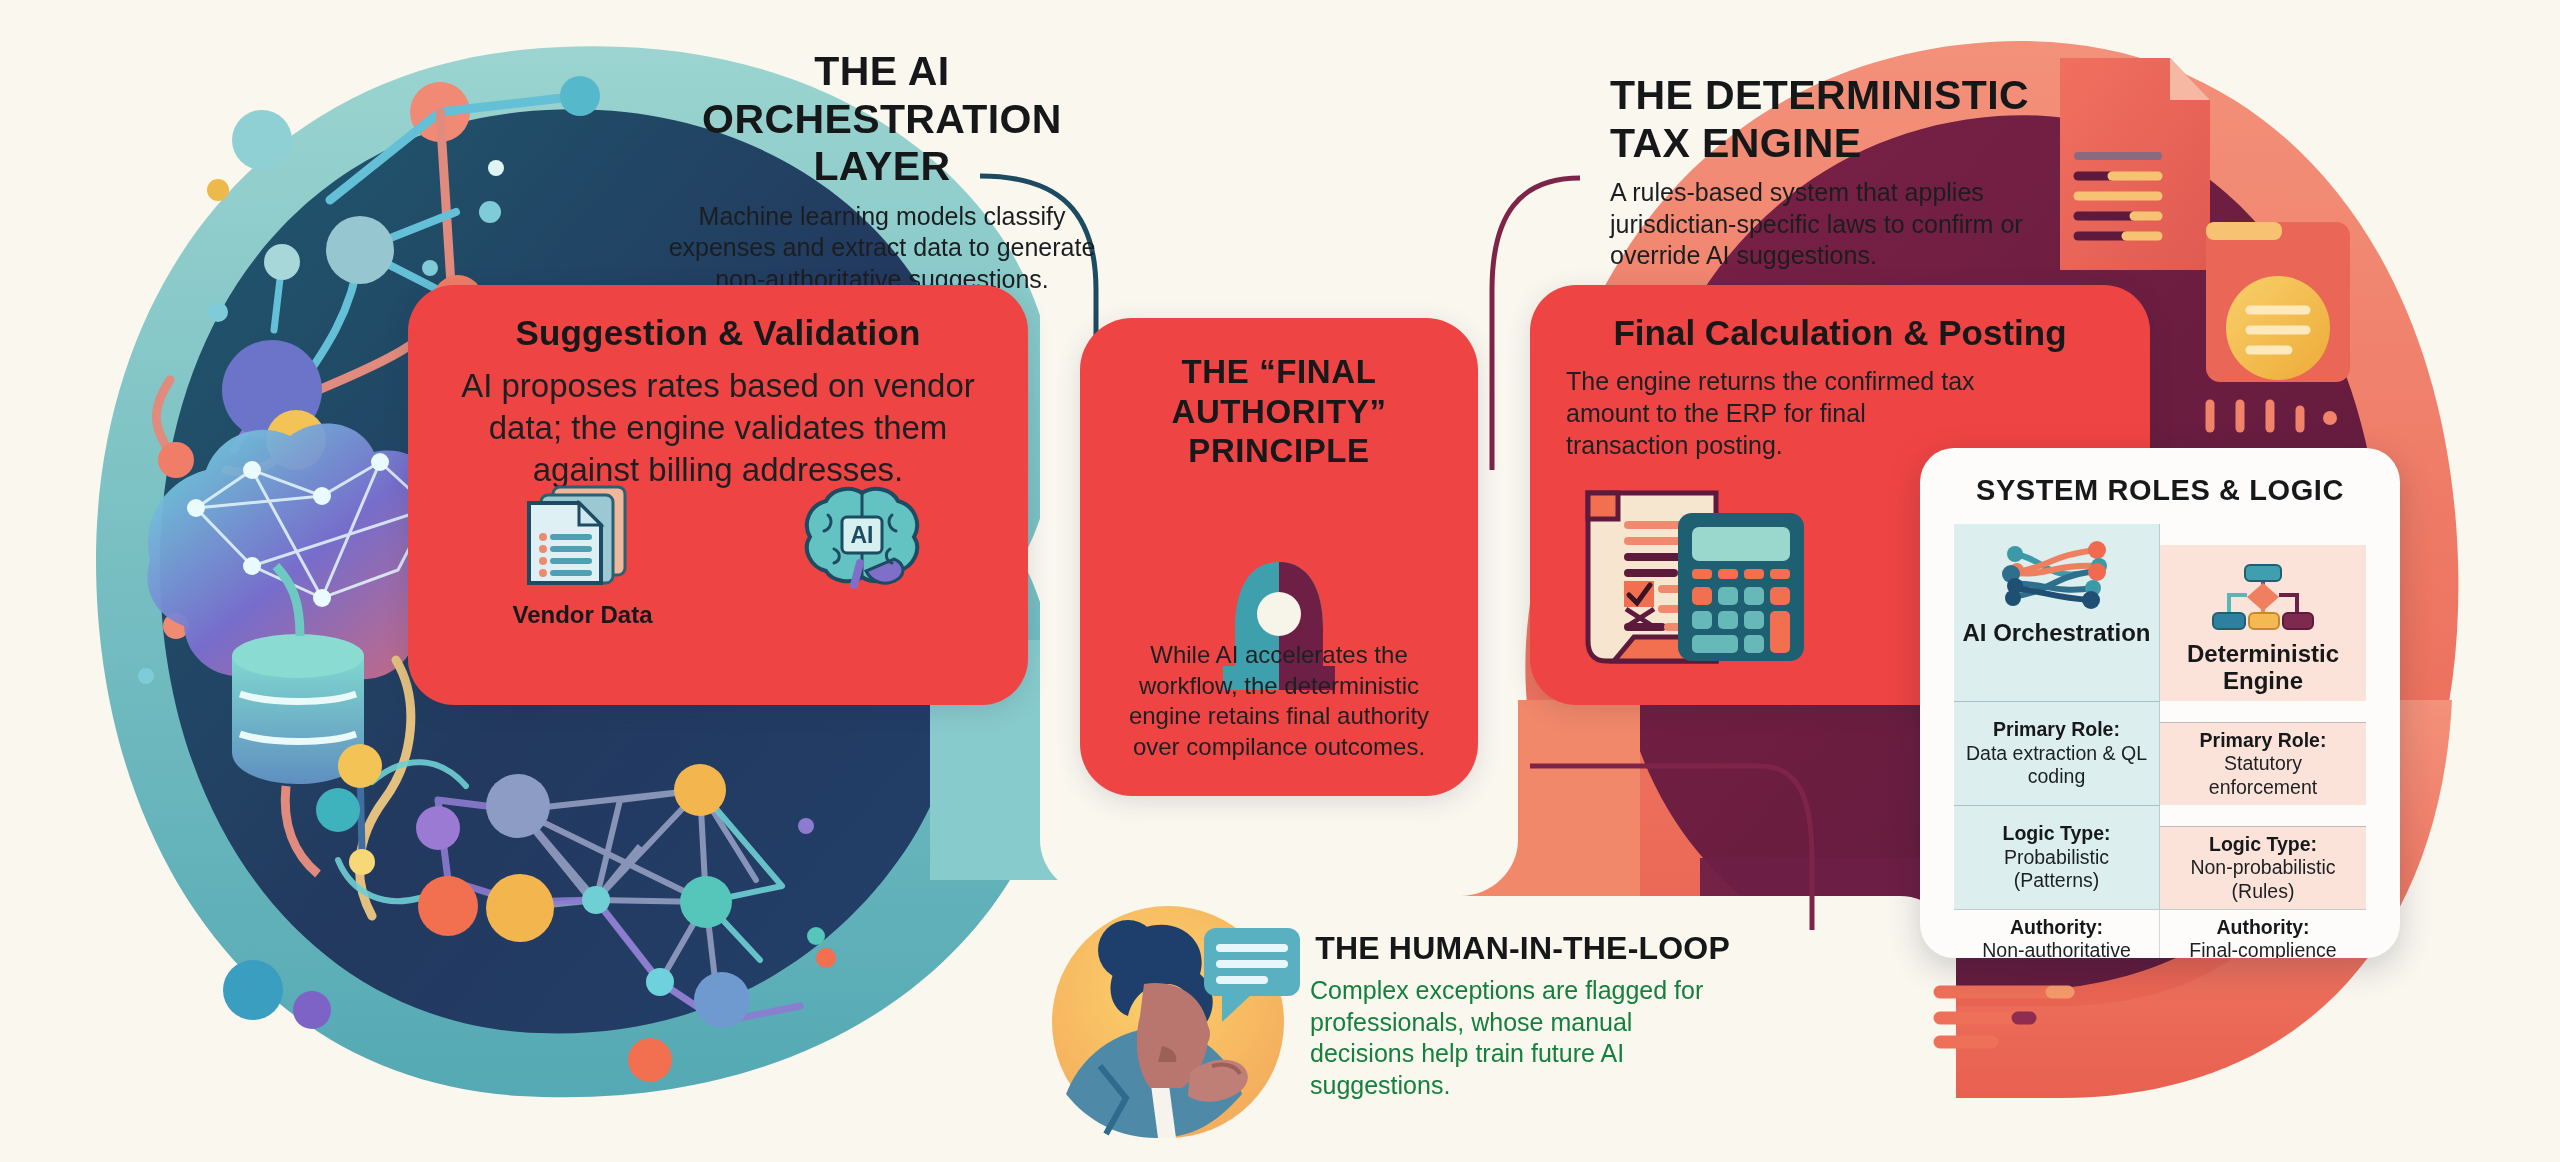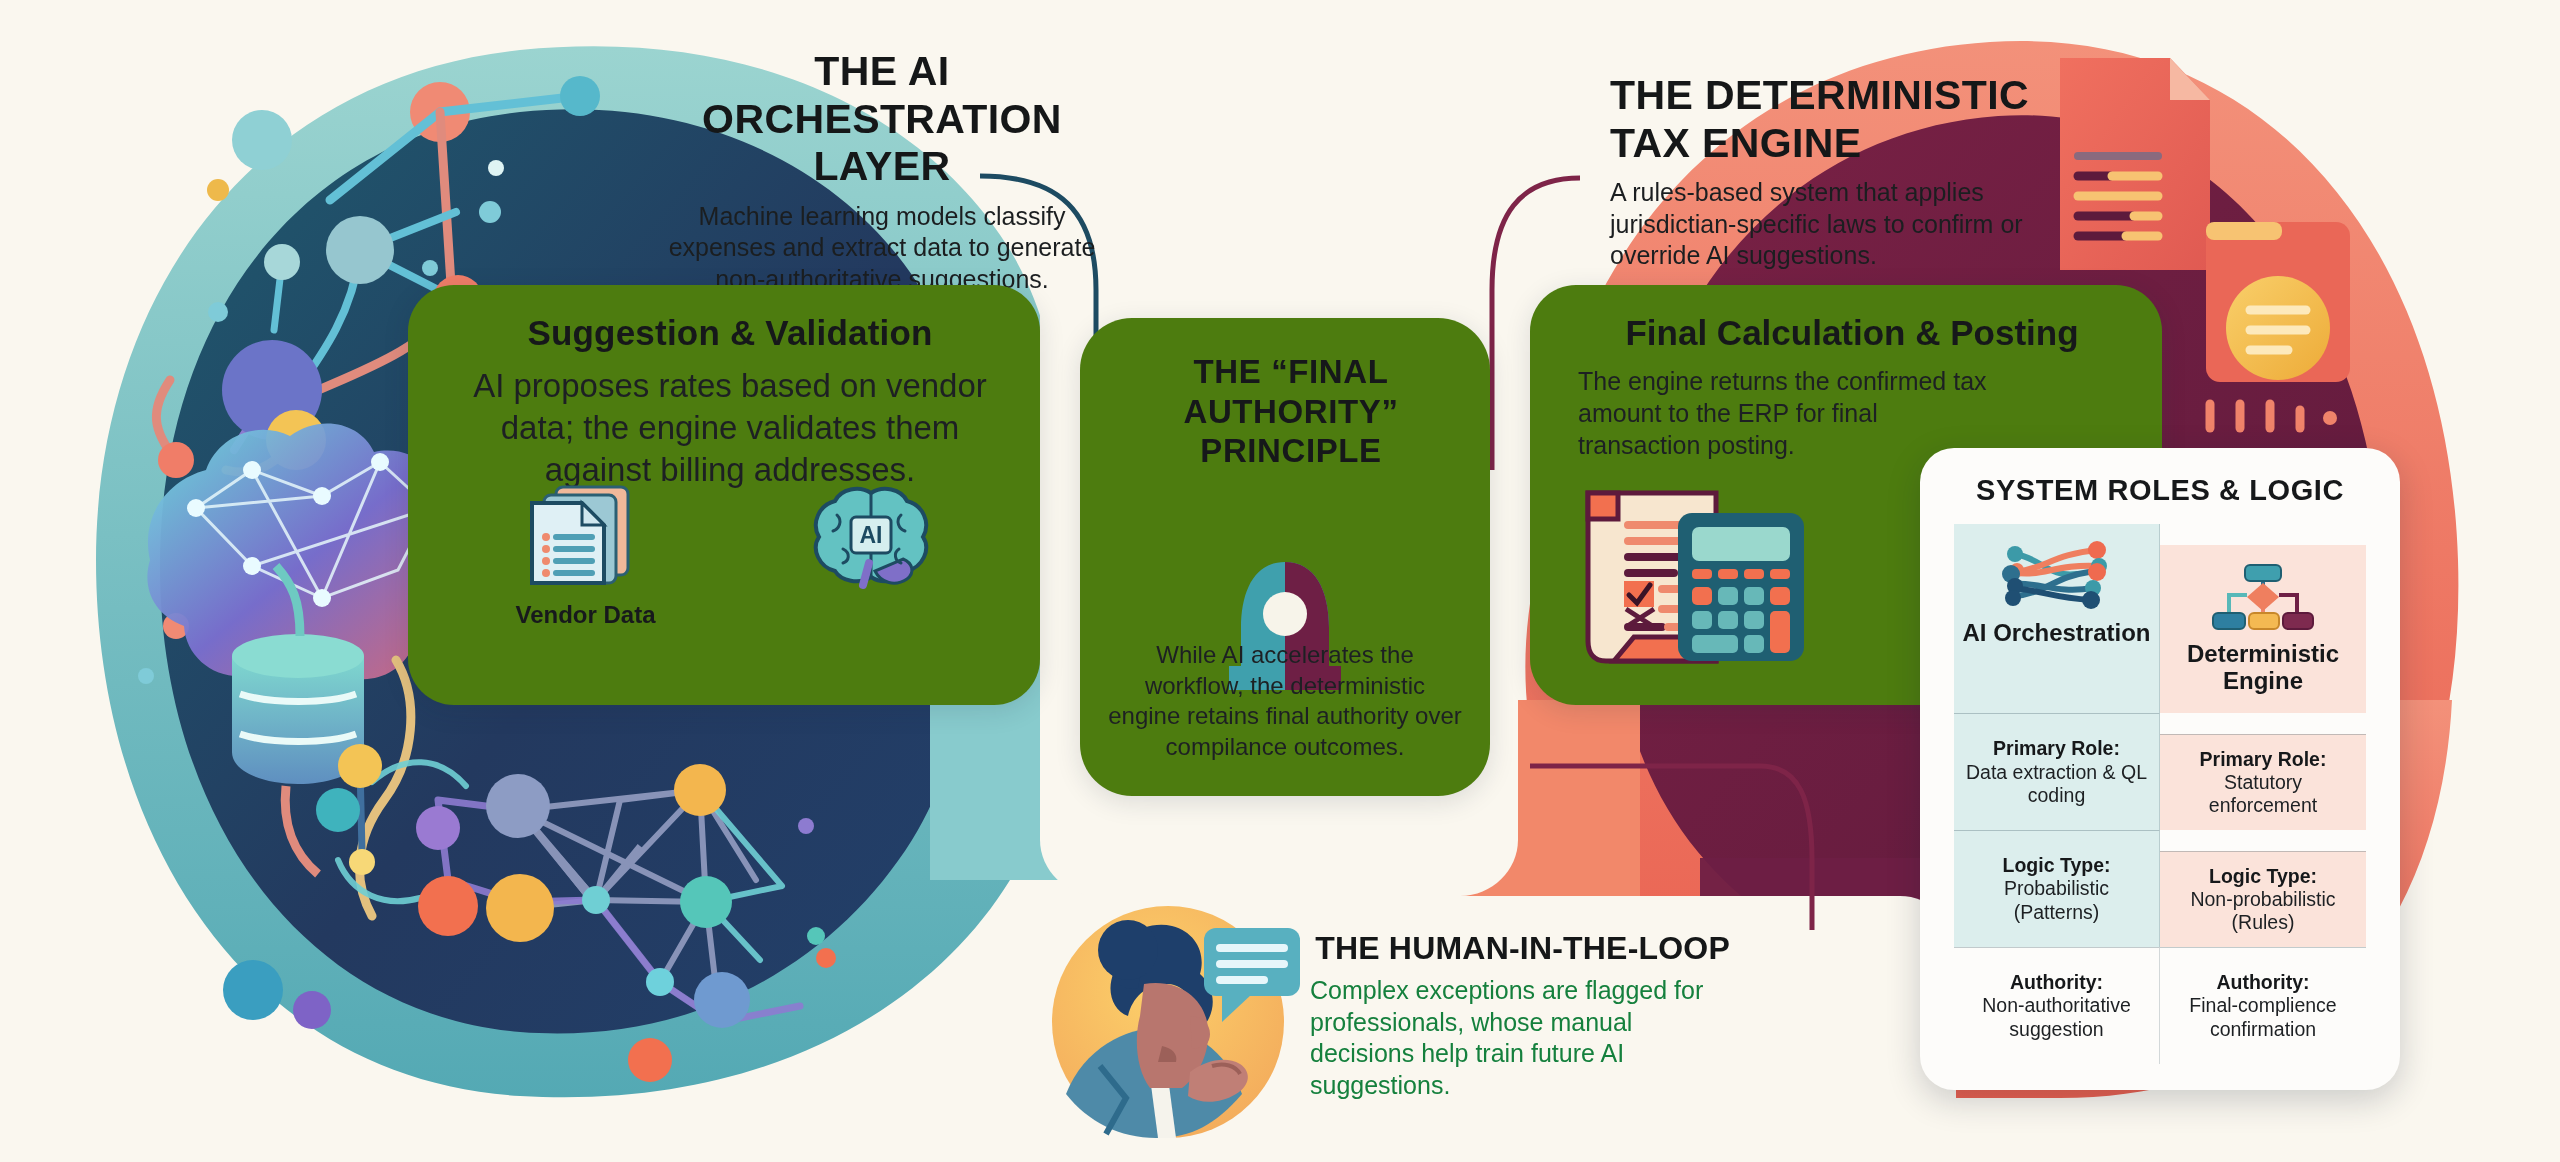--- a/index.html
+++ b/index.html
@@ -1,21 +1,21 @@
 <!DOCTYPE html>
 <html><head>
 <meta charset="utf-8">
 <style>
   html,body{margin:0;padding:0;background:#faf7ef;}
   body{width:2560px;height:1162px;overflow:hidden;font-family:"Liberation Sans",sans-serif;}
   #stage{position:relative;width:2560px;height:1162px;background:#faf7ef;}
   #art{position:absolute;inset:0;width:2560px;height:1162px;}
 
-  .card{position:absolute;background:#4d7c0f;border-radius:46px;
-        box-shadow:0 6px 26px rgba(20,40,60,.13);padding-left:12px;}
+  .card{position:absolute;background:#ef4444;border-radius:46px;
+        box-shadow:0 6px 26px rgba(20,40,60,.13);}
   .card-title{font-weight:bold;color:#16181a;text-align:center;}
   .card-body{color:#1d2023;text-align:center;font-weight:500;}
 
   
   #cardLeft{left:408px;top:285px;width:620px;height:420px;}
   #cardLeft .card-title{font-size:35px;margin-top:28px;letter-spacing:.2px;}
   #cardLeft .card-body{font-size:33px;line-height:1.28;margin:12px 46px 0;}
   #iconRow{position:absolute;left:0;right:0;top:198px;height:150px;
            display:flex;align-items:flex-start;justify-content:space-around;padding:0 34px;}
   .iconBlock{display:flex;flex-direction:column;align-items:center;}
@@ -43,21 +43,21 @@
   .banner p{margin:10px 0 0;font-size:25px;color:#1b1e20;line-height:1.26;font-weight:500;}
   #bannerLeft{left:662px;top:48px;width:440px;text-align:center;}
   #bannerRight{left:1610px;top:72px;width:420px;text-align:left;}
 
   
   #hitl{position:absolute;left:1310px;top:930px;width:420px;}
   #hitl h2{margin:0;font-size:32px;font-weight:bold;color:#151718;letter-spacing:.2px;text-align:right;}
   #hitl p{margin:8px 0 12px;font-size:25px;line-height:1.26;color:#15803d;font-weight:500;}
 
   
-  #rolesCard{position:absolute;left:1920px;top:448px;width:480px;height:642px;
+  #rolesCard{position:absolute;left:1920px;top:448px;width:480px;height:510px;
              background:#fdfcfa;border-radius:34px;box-shadow:0 10px 34px rgba(20,30,50,.20);
              overflow:hidden;}
   #rolesTitle{font-size:29px;font-weight:bold;color:#16181a;text-align:center;
               letter-spacing:.6px;margin-top:26px;}
   #rolesTable{position:absolute;left:34px;right:34px;top:76px;bottom:26px;
               display:grid;grid-template-columns:1fr 1fr;
               grid-template-rows:1.62fr 1fr 1fr 1fr;}
   .rcell{padding:6px 8px;display:flex;flex-direction:column;align-items:center;
          justify-content:center;text-align:center;}
   .col-a{background:#dceeed;}

